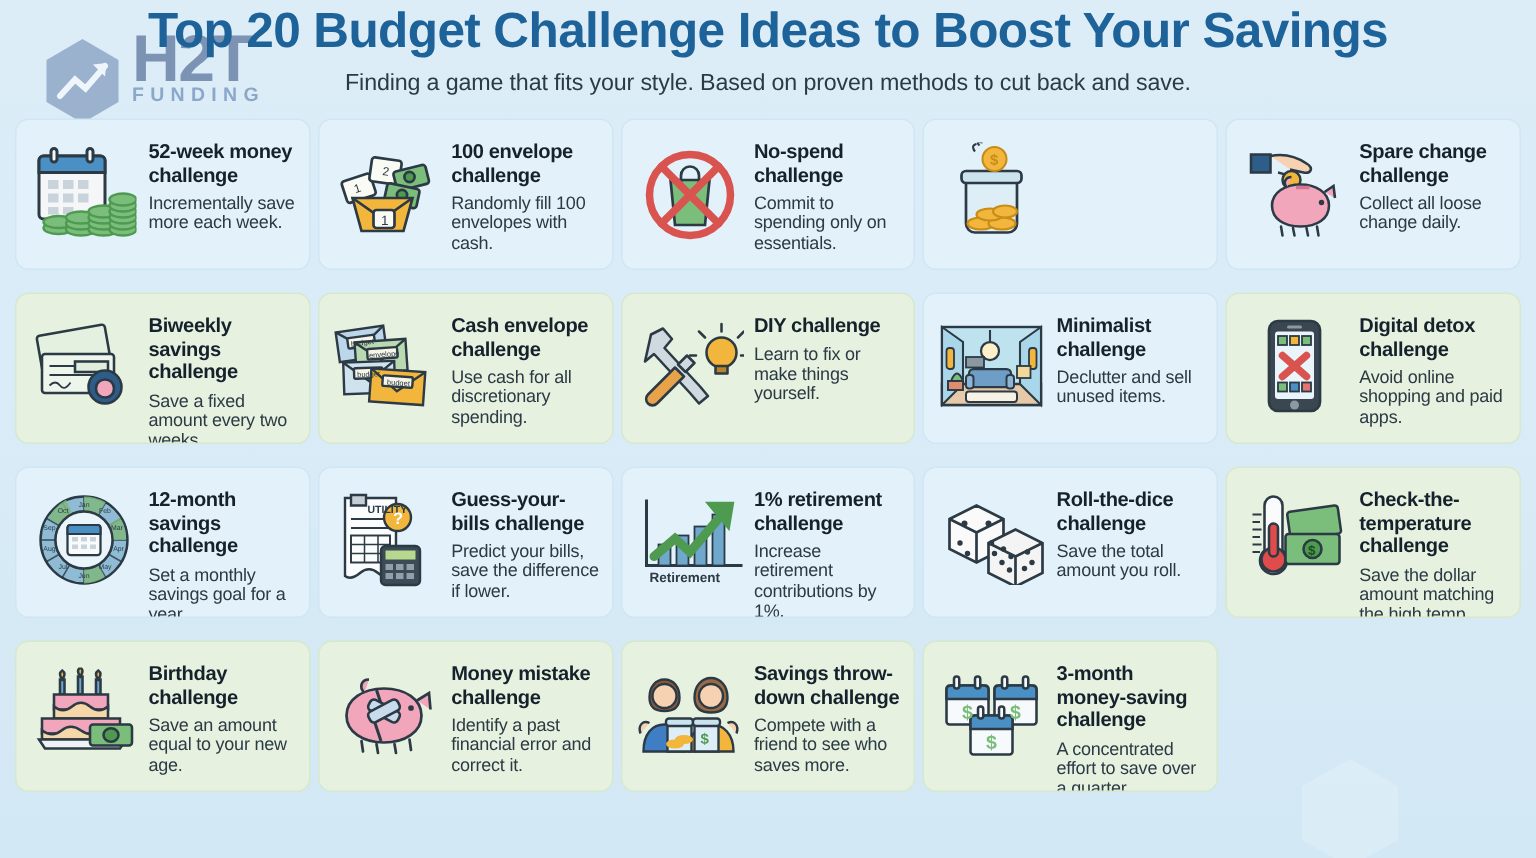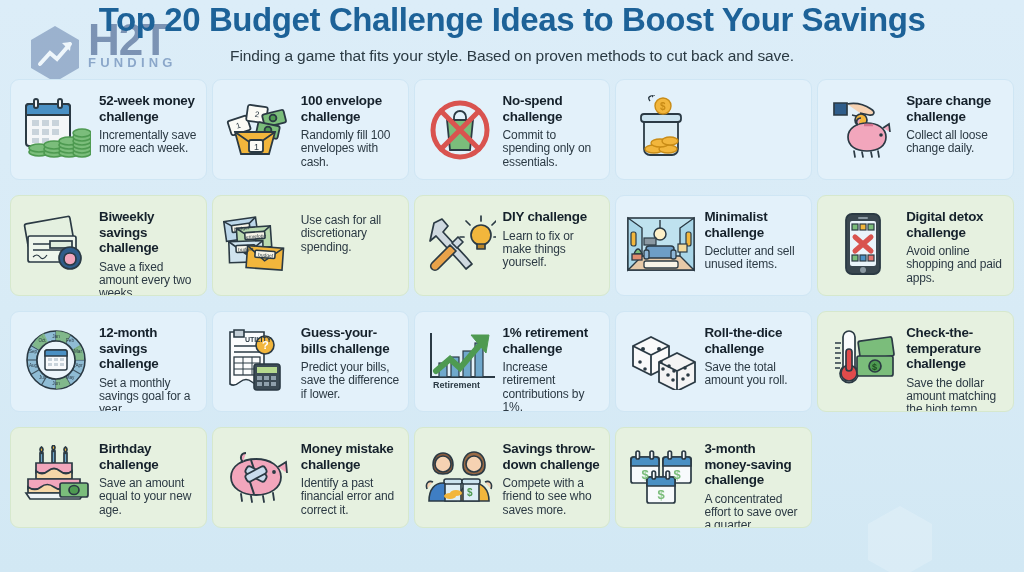--- a/index.html
+++ b/index.html
@@ -287,20 +287,21 @@
       </g>
       <g font-size="5" fill="#2b3a44" font-family="sans-serif">
         <text x="13" y="17" transform="rotate(-8 22 16)">budget</text>
         <text x="25" y="25" transform="rotate(-4 34 24)">envelope</text>
         <text x="17" y="38" transform="rotate(-2 30 34)">budget</text>
         <text x="37" y="44" transform="rotate(4 46 42)">budget</text>
       </g>
     </svg>
         </div>
         <div class="txt">
+          <div class="c-title">Cash envelope challenge</div>
           <div class="c-desc">Use cash for all discretionary spending.</div>
         </div>
       </div>
       <div class="card green">
         <div class="ico">
     <svg width="72" height="62" viewBox="0 0 72 62">
       <g stroke="#2b3a44" stroke-width="1.7" stroke-linejoin="round">
         <path d="M10 10l8-4 6 7-5 6 24 26 5 6-6 5-6-7-24-26-6 5z" fill="#cfd9e0"></path>
         <path d="M8 50l18-18 6 6-18 18a4 4 0 01-6-6z" fill="#e8a24a"></path>
         <path d="M28 30l6-6 5 5-6 6z" fill="#cfd9e0"></path>

